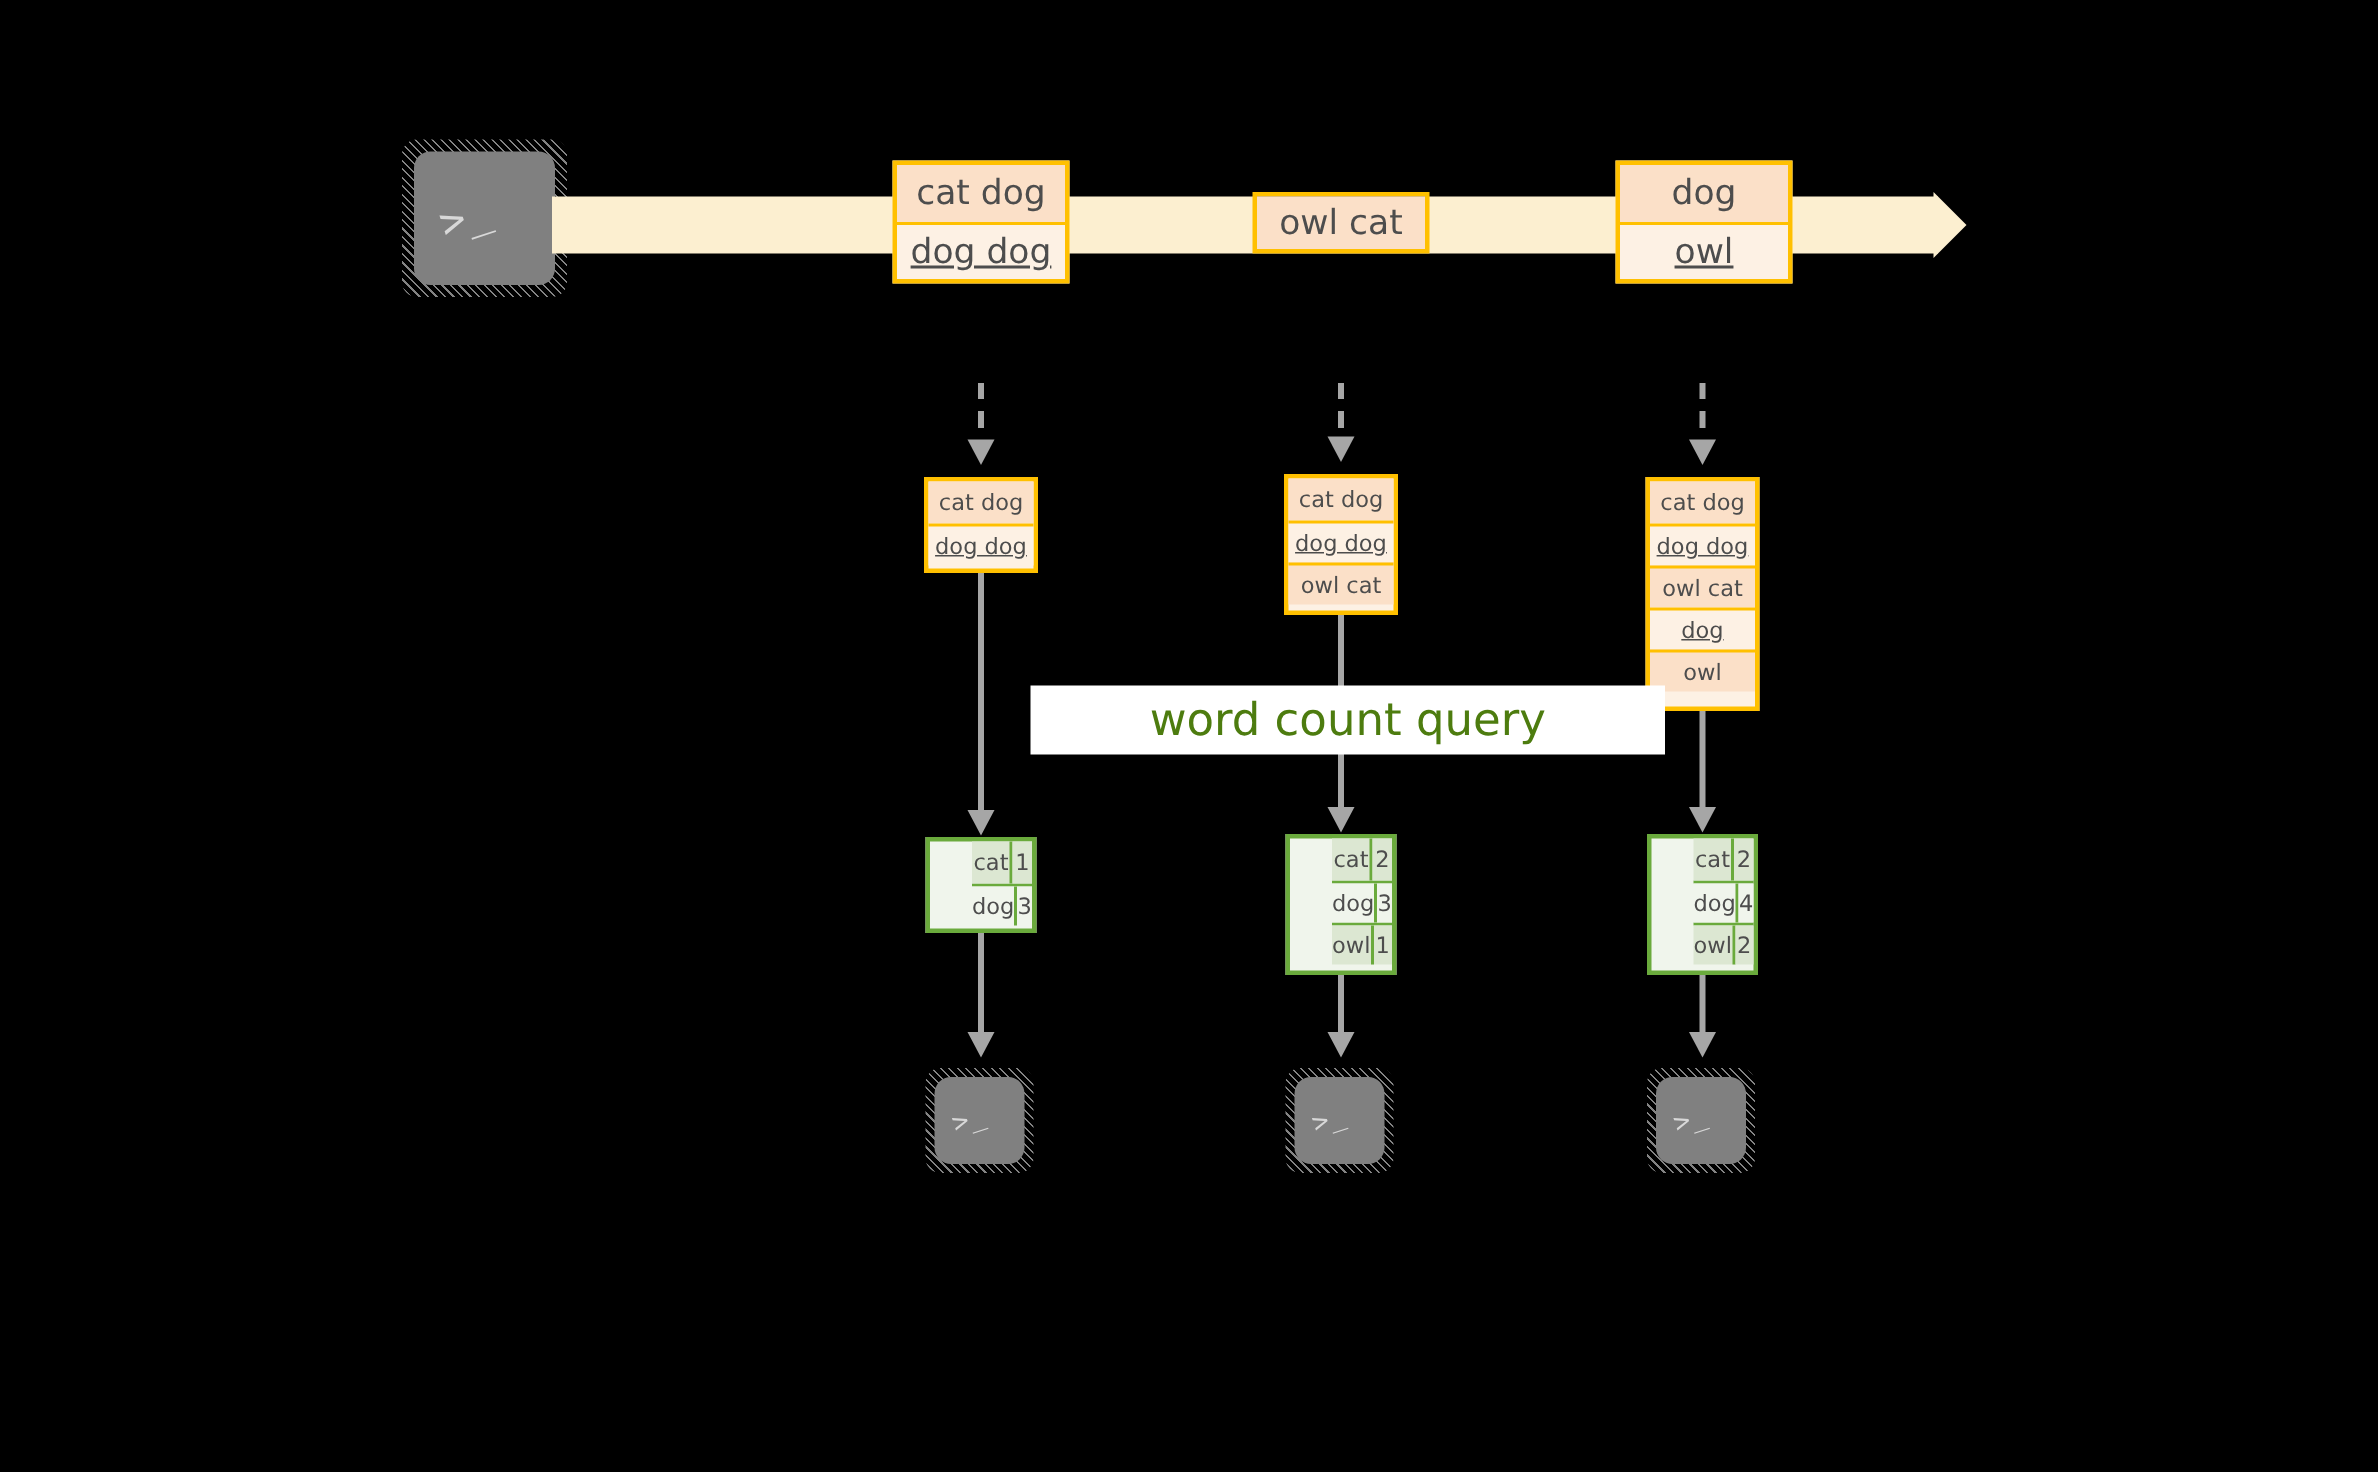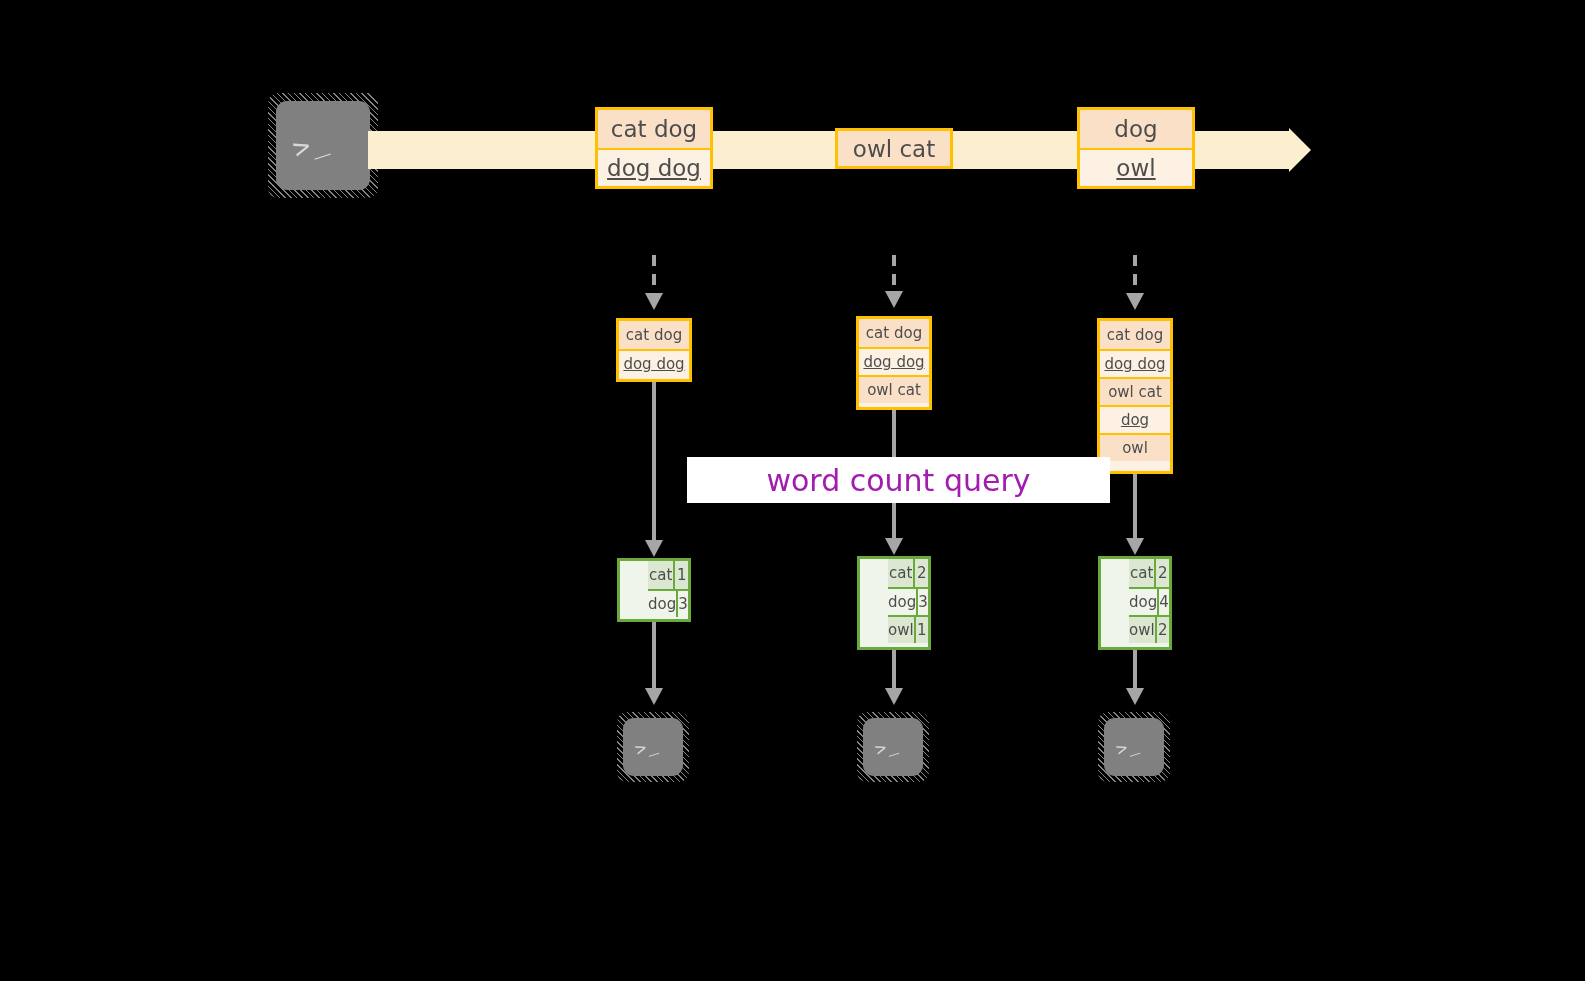--- a/index.html
+++ b/index.html
@@ -134,21 +134,21 @@
     border-top: 17px solid #A6A6A6;
   }
 
   
   .query-label {
     position: absolute;
     background: #FFFFFF;
     display: flex;
     align-items: center;
     justify-content: center;
-    color: #a21caf;
+    color: #4d7c0f;
     font-size: 30px;
     white-space: nowrap;
   }
 </style>
 </head>
 <body>
 
 <div id="canvas">
 
   <div class="terminal" style="left:268px; top:93px; width:110px; height:105px;">

